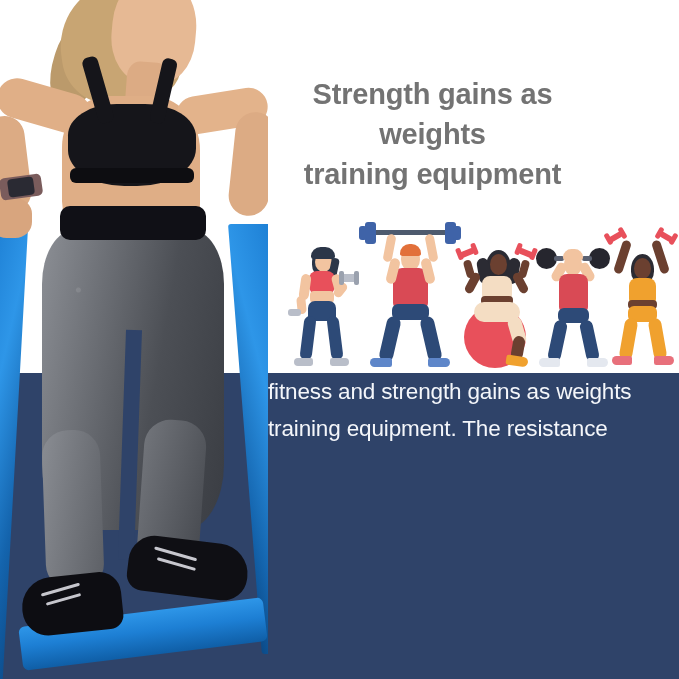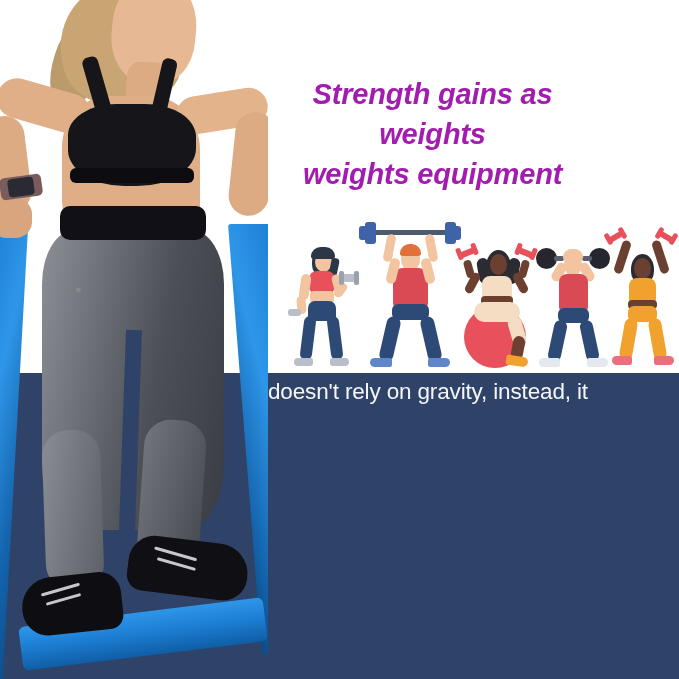--- a/index.html
+++ b/index.html
@@ -148,26 +148,25 @@
   #shoe-r{
     left:128px;top:540px;width:120px;height:56px;background:#0f0f14;
     border-radius:26px 30px 24px 16px;transform:rotate(7deg);
   }
   .lace{position:absolute;background:#e8e8ee;height:3px;border-radius:2px;opacity:.85;}
 
   
   #heading{
     position:absolute;left:268px;top:74px;width:329px;
     text-align:center;
-    color:#a21caf;
+    color:#737373;
     font-size:29px;
     font-weight:bold;
     line-height:1.38;
     letter-spacing:-.2px;
-    font-style:italic;
   }
 
   
   #figures{
     position:absolute;left:268px;top:222px;width:411px;height:150px;
   }
   .fig{position:absolute;bottom:0;}
   .fp{position:absolute;}
 
   
@@ -225,21 +224,21 @@
       <div class="lace" style="left:28px;top:24px;width:40px;transform:rotate(9deg);"></div>
     </div>
     <div class="pz" id="shoe-l">
       <div class="lace" style="left:20px;top:12px;width:40px;transform:rotate(-10deg);"></div>
       <div class="lace" style="left:24px;top:22px;width:36px;transform:rotate(-10deg);"></div>
     </div>
   </div>
 
   <div id="heading">
     <div>Strength gains as weights</div>
-    <div>weights equipment</div>
+    <div>training equipment</div>
   </div>
 
   <div id="figures">
 
     <div class="fig" style="left:16px;width:74px;height:132px;">
 
       <div class="fp" style="left:28px;top:8px;width:22px;height:28px;background:#2b3648;border-radius:50% 50% 40% 40%;"></div>
       <div class="fp head" style="left:31px;top:12px;width:17px;height:20px;background:#f2c4a0;"></div>
       <div class="fp" style="left:27px;top:7px;width:24px;height:12px;background:#2b3648;border-radius:12px 12px 3px 3px;"></div>
       <div class="fp" style="left:46px;top:18px;width:8px;height:20px;background:#2b3648;border-radius:4px;transform:rotate(12deg);"></div>
@@ -363,16 +362,17 @@
       <div class="fp" style="left:22px;top:76px;width:29px;height:16px;background:#f0a12e;border-radius:6px;"></div>
       <div class="fp limb" style="left:16px;top:88px;width:13px;height:42px;background:#f0a12e;transform:rotate(10deg);"></div>
       <div class="fp limb" style="left:45px;top:88px;width:13px;height:42px;background:#f0a12e;transform:rotate(-10deg);"></div>
       <div class="fp" style="left:6px;top:126px;width:20px;height:9px;background:#e8707b;border-radius:6px 3px 3px 6px;"></div>
       <div class="fp" style="left:48px;top:126px;width:20px;height:9px;background:#e8707b;border-radius:3px 6px 6px 3px;"></div>
     </div>
 
   </div>
 
   <div id="body-text">
-    <div>doesn't rely on gravity, instead, it</div>
+    <div>fitness and strength gains as weights</div>
+    <div>training equipment. The resistance</div>
   </div>
 
 </div>
 
 </body></html>

